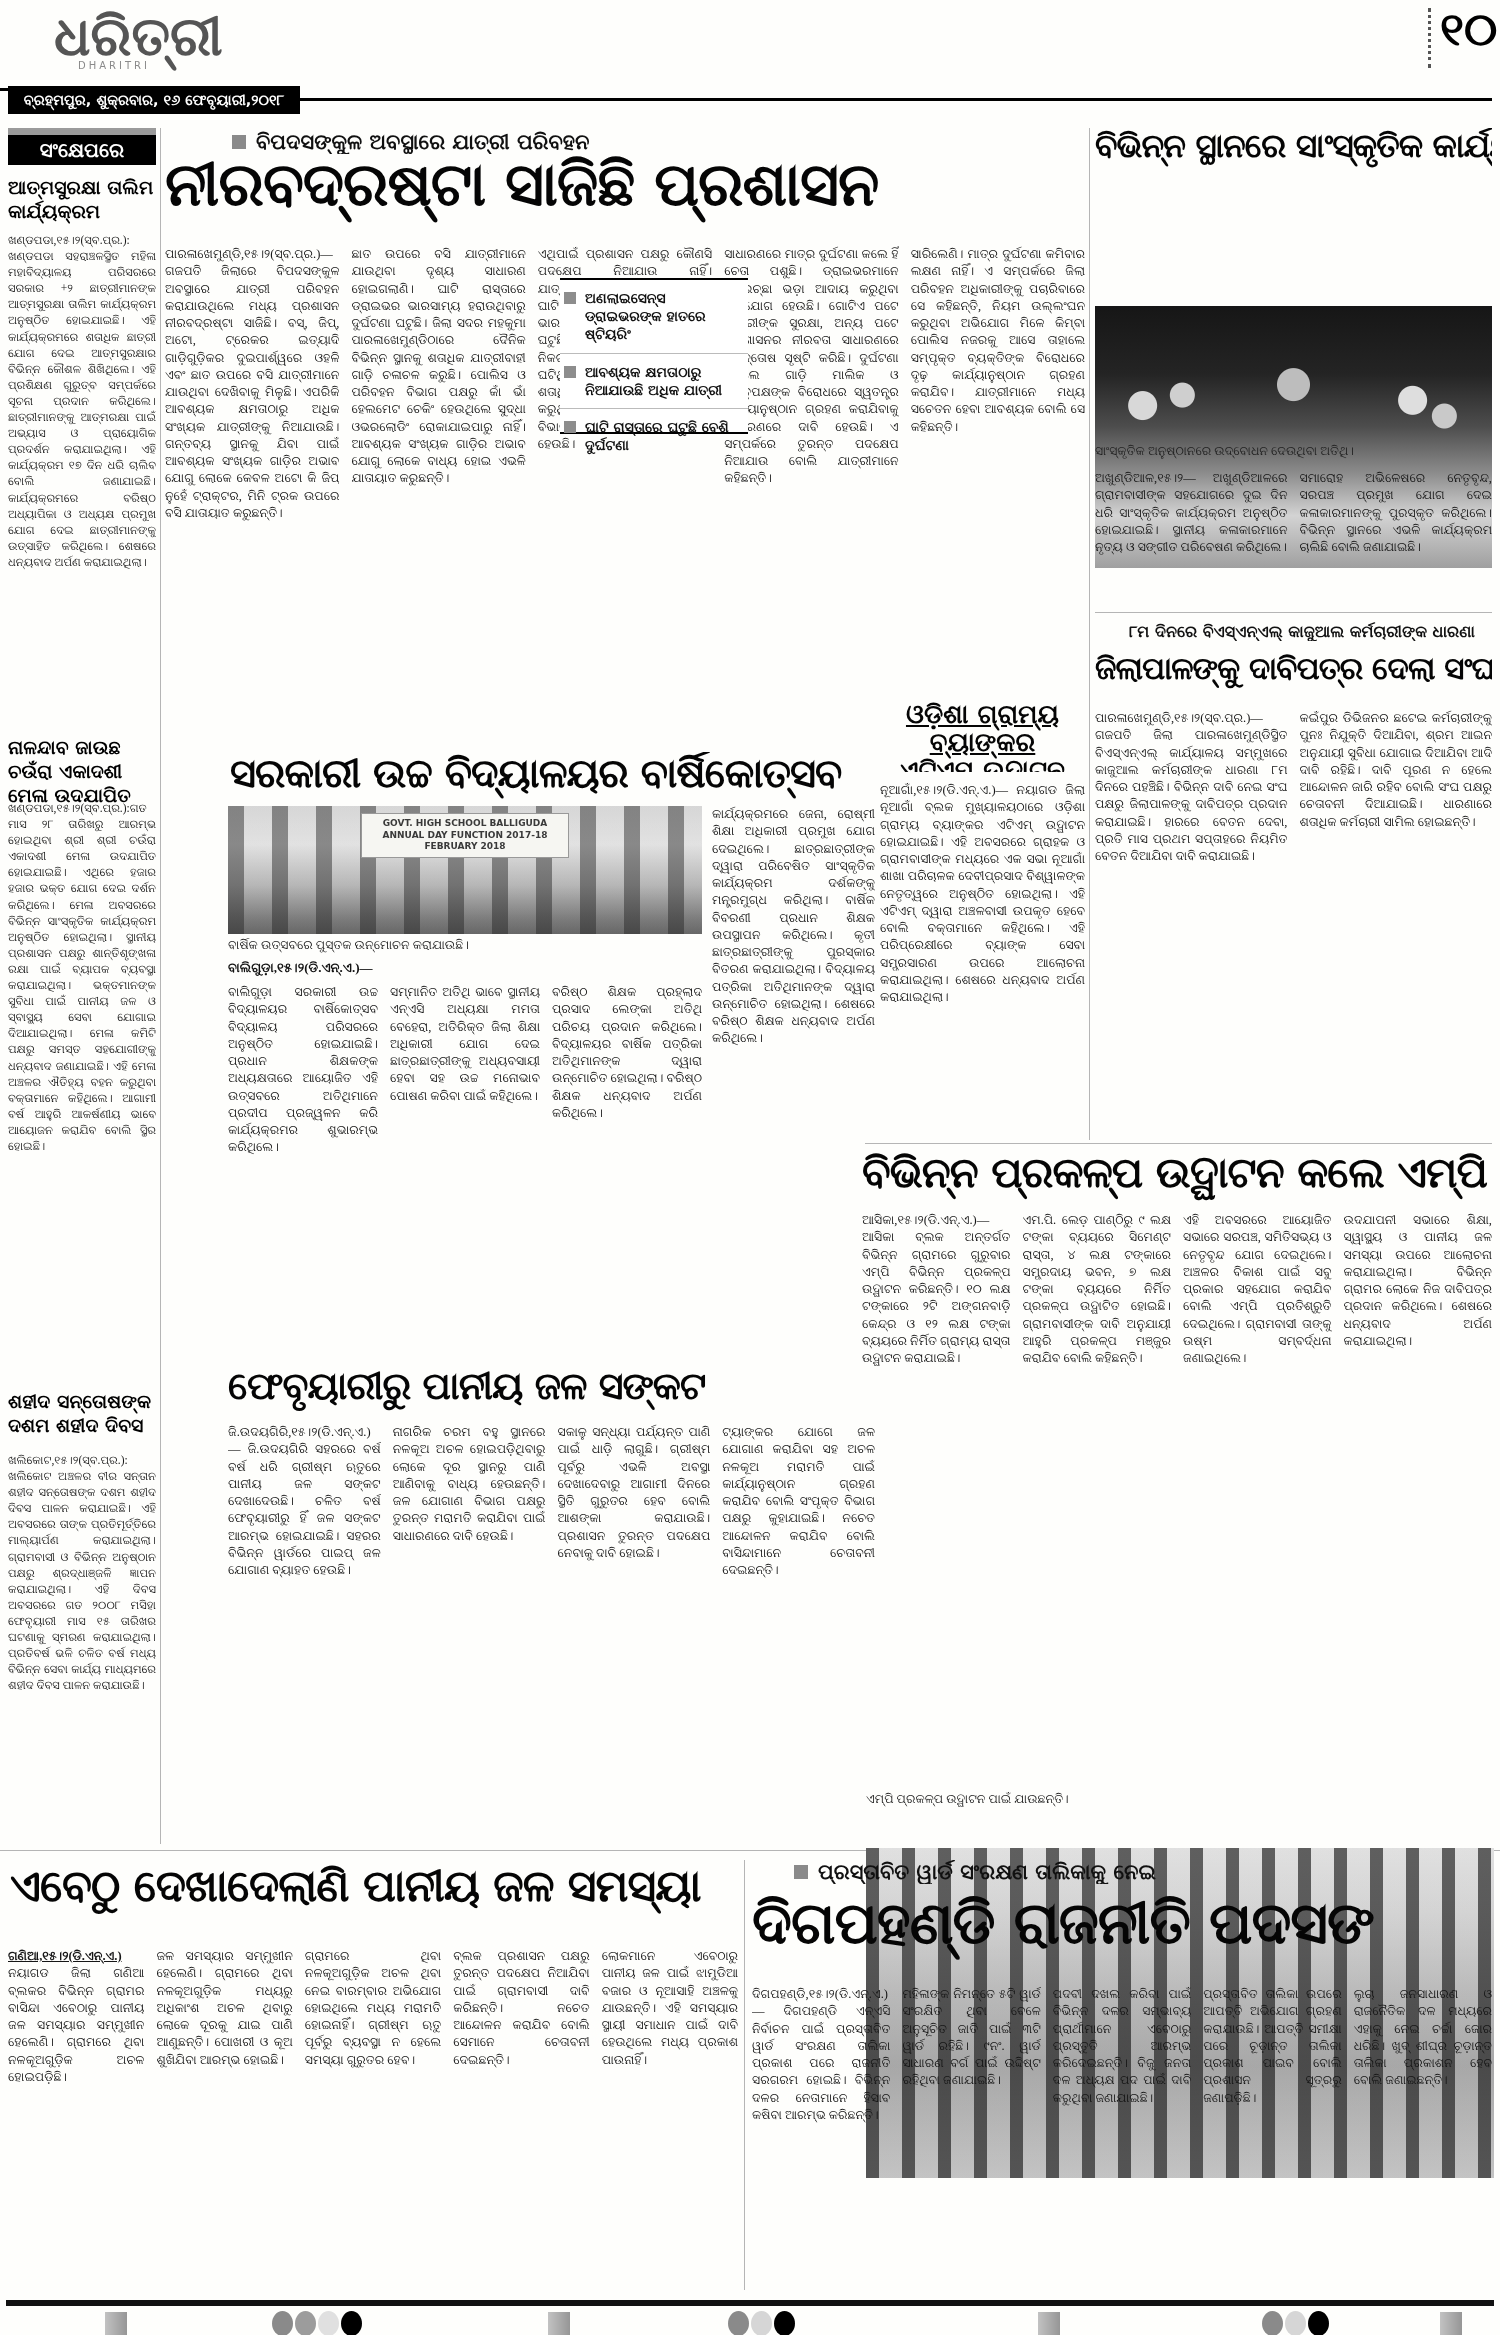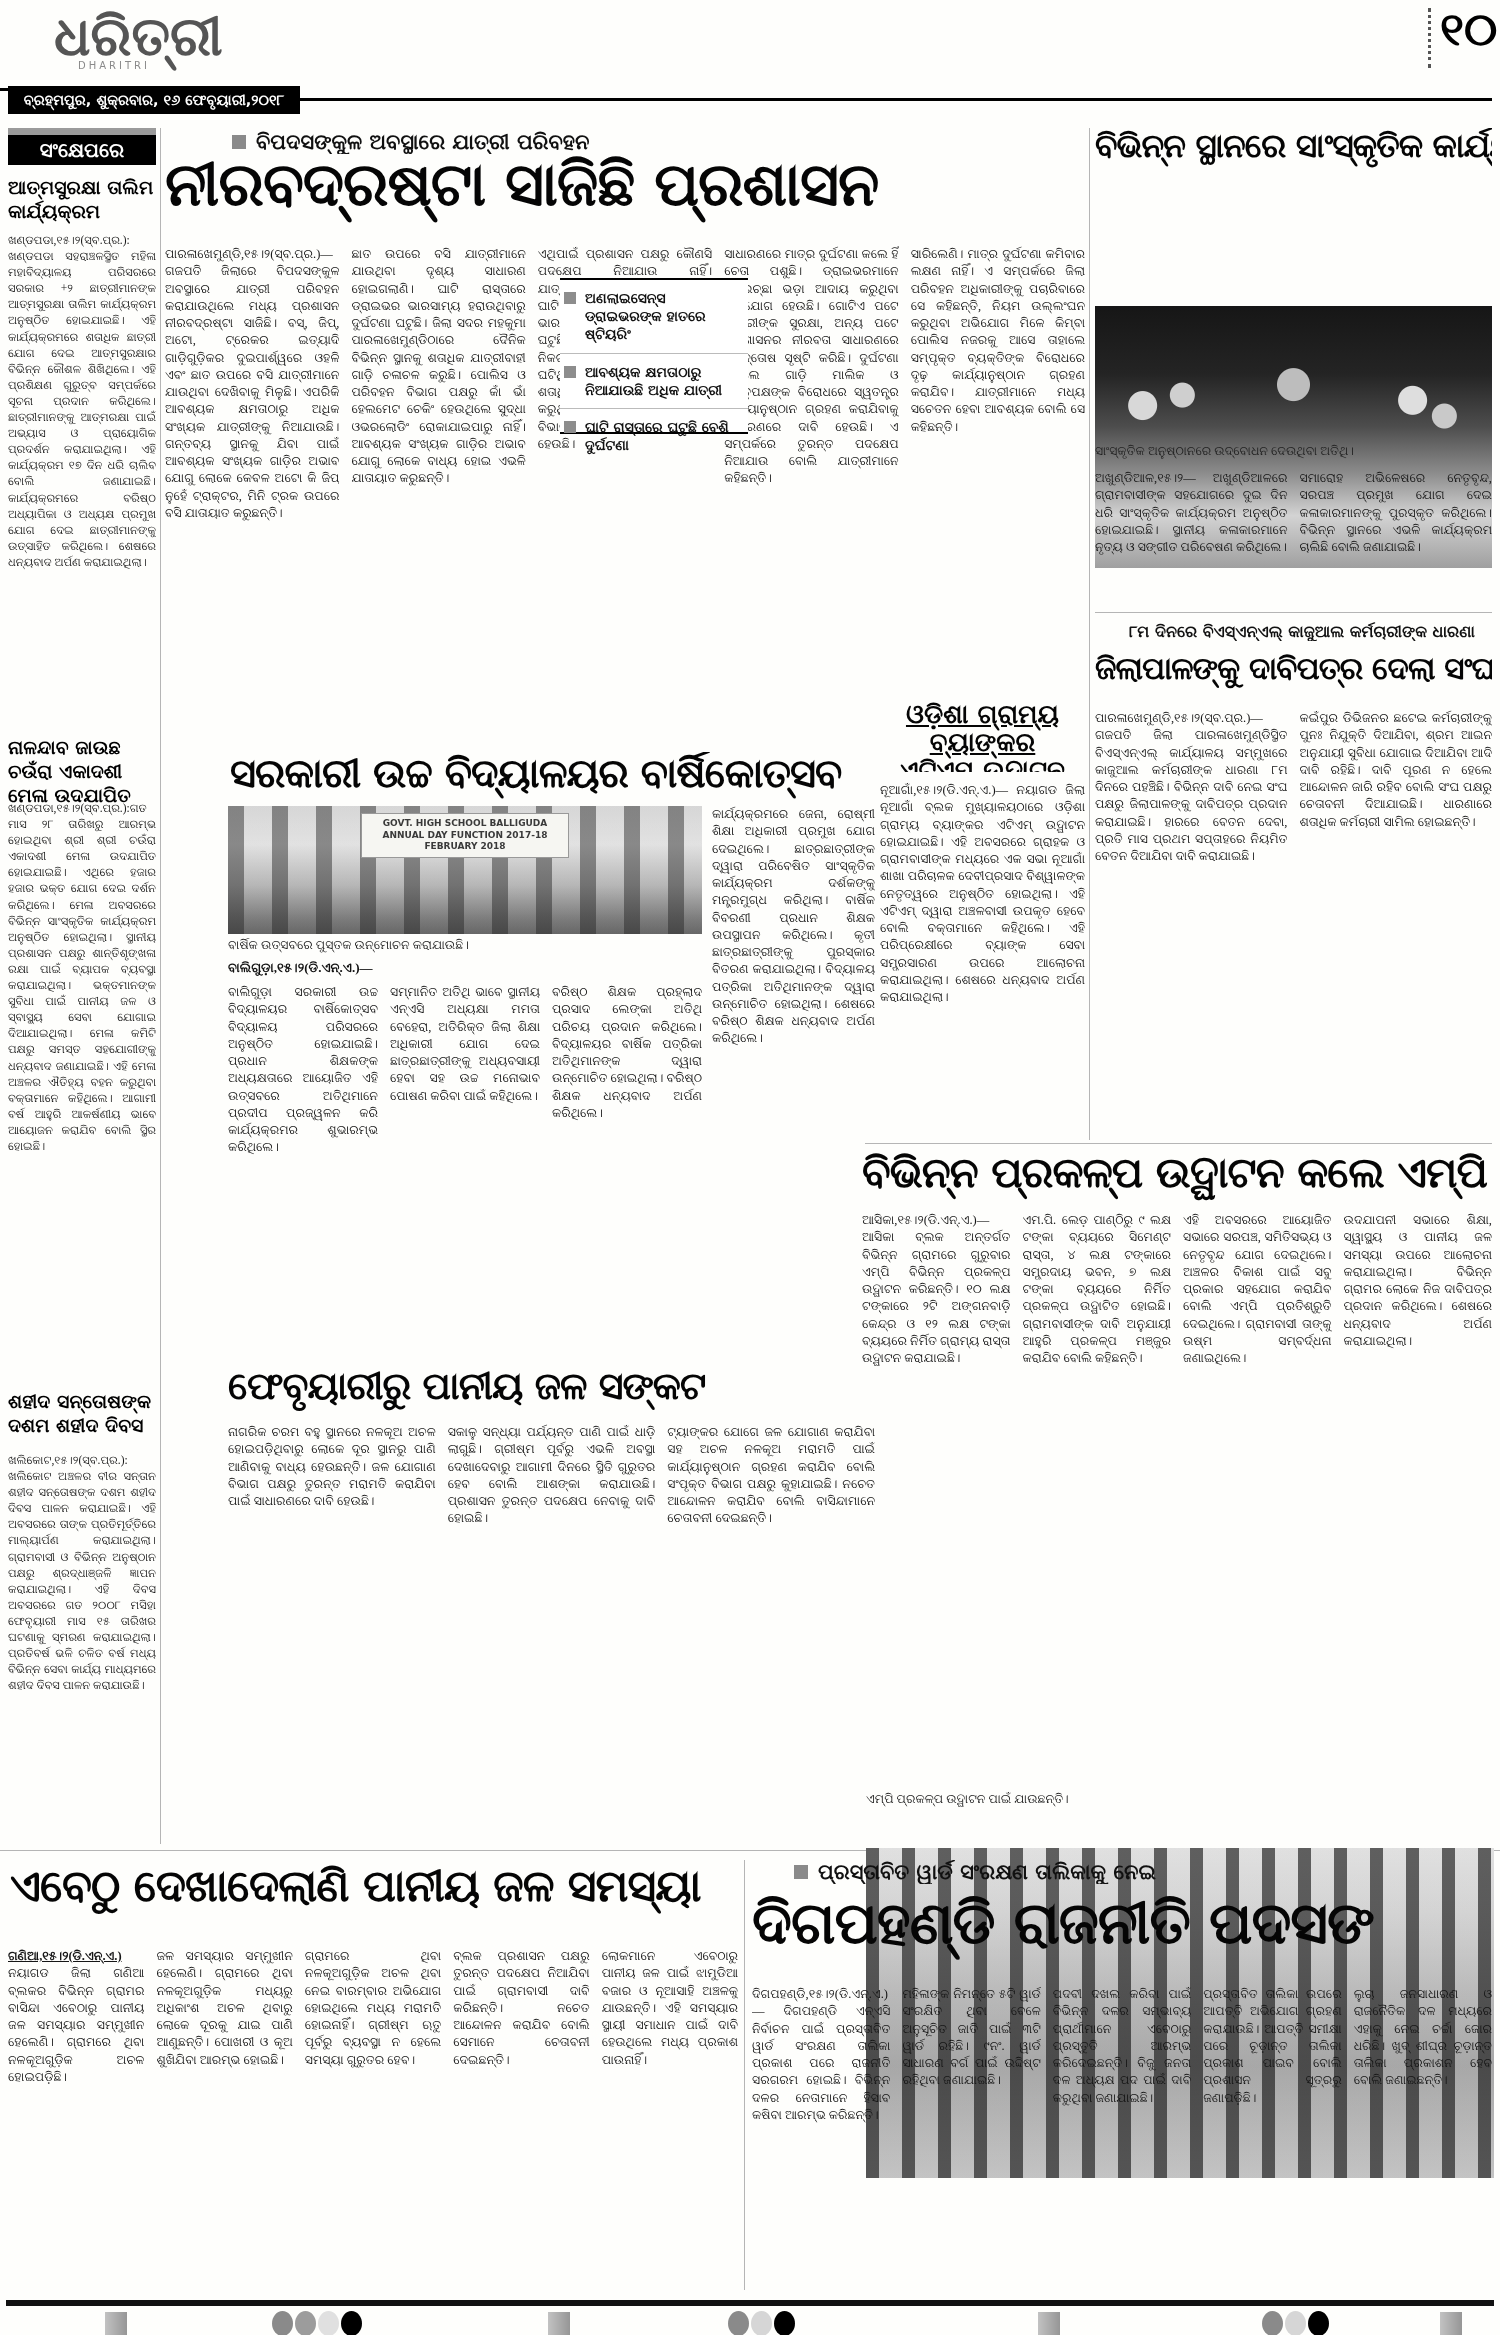--- a/index.html
+++ b/index.html
@@ -124,20 +124,21 @@
   <div class="abs caption" style="left:228px;top:938px;width:474px;">ବାର୍ଷିକ ଉତ୍ସବରେ ପୁସ୍ତକ ଉନ୍ମୋଚନ କରାଯାଉଛି।</div>
   <div class="abs dl" style="left:228px;top:960px;width:220px;font-size:13px;">ବାଲିଗୁଡ଼ା,୧୫।୨(ଡି.ଏନ୍.ଏ.)—</div>
   <div class="abs cols" style="left:228px;top:984px;width:474px;height:374px;">
     <div class="col">ବାଲିଗୁଡ଼ା ସରକାରୀ ଉଚ୍ଚ ବିଦ୍ୟାଳୟର ବାର୍ଷିକୋତ୍ସବ ବିଦ୍ୟାଳୟ ପରିସରରେ ଅନୁଷ୍ଠିତ ହୋଇଯାଇଛି। ପ୍ରଧାନ ଶିକ୍ଷକଙ୍କ ଅଧ୍ୟକ୍ଷତାରେ ଆୟୋଜିତ ଏହି ଉତ୍ସବରେ ଅତିଥିମାନେ ପ୍ରଦୀପ ପ୍ରଜ୍ୱଳନ କରି କାର୍ଯ୍ୟକ୍ରମର ଶୁଭାରମ୍ଭ କରିଥିଲେ।</div>
     <div class="col">ସମ୍ମାନିତ ଅତିଥି ଭାବେ ସ୍ଥାନୀୟ ଏନ୍‌ଏସି ଅଧ୍ୟକ୍ଷା ମମତା ବେହେରା, ଅତିରିକ୍ତ ଜିଲା ଶିକ୍ଷା ଅଧିକାରୀ ଯୋଗ ଦେଇ ଛାତ୍ରଛାତ୍ରୀଙ୍କୁ ଅଧ୍ୟବସାୟୀ ହେବା ସହ ଉଚ୍ଚ ମନୋଭାବ ପୋଷଣ କରିବା ପାଇଁ କହିଥିଲେ।</div>
     <div class="col">ବରିଷ୍ଠ ଶିକ୍ଷକ ପ୍ରହ୍ଲାଦ ପ୍ରସାଦ ଲେଙ୍କା ଅତିଥି ପରିଚୟ ପ୍ରଦାନ କରିଥିଲେ। ବିଦ୍ୟାଳୟର ବାର୍ଷିକ ପତ୍ରିକା ଅତିଥିମାନଙ୍କ ଦ୍ୱାରା ଉନ୍ମୋଚିତ ହୋଇଥିଲା। ବରିଷ୍ଠ ଶିକ୍ଷକ ଧନ୍ୟବାଦ ଅର୍ପଣ କରିଥିଲେ।</div>
   </div>
 
   <div class="abs hl" style="left:228px;top:1366px;width:505px;height:48px;font-size:38px;">ଫେବୃୟାରୀରୁ ପାନୀୟ ଜଳ ସଙ୍କଟ</div>
   <div class="abs cols" style="left:228px;top:1424px;width:647px;height:418px;">
+    <div class="col">ଜି.ଉଦୟଗିରି,୧୫।୨(ଡି.ଏନ୍.ଏ.)— ଜି.ଉଦୟଗିରି ସହରରେ ବର୍ଷ ବର୍ଷ ଧରି ଗ୍ରୀଷ୍ମ ଋତୁରେ ପାନୀୟ ଜଳ ସଙ୍କଟ ଦେଖାଦେଉଛି। ଚଳିତ ବର୍ଷ ଫେବୃୟାରୀରୁ ହିଁ ଜଳ ସଙ୍କଟ ଆରମ୍ଭ ହୋଇଯାଇଛି। ସହରର ବିଭିନ୍ନ ୱାର୍ଡରେ ପାଇପ୍ ଜଳ ଯୋଗାଣ ବ୍ୟାହତ ହେଉଛି।</div>
     <div class="col">ନାଗରିକ ଚରମ ବହୁ ସ୍ଥାନରେ ନଳକୂଅ ଅଚଳ ହୋଇପଡ଼ିଥିବାରୁ ଲୋକେ ଦୂର ସ୍ଥାନରୁ ପାଣି ଆଣିବାକୁ ବାଧ୍ୟ ହେଉଛନ୍ତି। ଜଳ ଯୋଗାଣ ବିଭାଗ ପକ୍ଷରୁ ତୁରନ୍ତ ମରାମତି କରାଯିବା ପାଇଁ ସାଧାରଣରେ ଦାବି ହେଉଛି।</div>
     <div class="col">ସକାଳୁ ସନ୍ଧ୍ୟା ପର୍ଯ୍ୟନ୍ତ ପାଣି ପାଇଁ ଧାଡ଼ି ଲାଗୁଛି। ଗ୍ରୀଷ୍ମ ପୂର୍ବରୁ ଏଭଳି ଅବସ୍ଥା ଦେଖାଦେବାରୁ ଆଗାମୀ ଦିନରେ ସ୍ଥିତି ଗୁରୁତର ହେବ ବୋଲି ଆଶଙ୍କା କରାଯାଉଛି। ପ୍ରଶାସନ ତୁରନ୍ତ ପଦକ୍ଷେପ ନେବାକୁ ଦାବି ହୋଇଛି।</div>
     <div class="col">ଟ୍ୟାଙ୍କର ଯୋଗେ ଜଳ ଯୋଗାଣ କରାଯିବା ସହ ଅଚଳ ନଳକୂଅ ମରାମତି ପାଇଁ କାର୍ଯ୍ୟାନୁଷ୍ଠାନ ଗ୍ରହଣ କରାଯିବ ବୋଲି ସଂପୃକ୍ତ ବିଭାଗ ପକ୍ଷରୁ କୁହାଯାଇଛି। ନଚେତ ଆନ୍ଦୋଳନ କରାଯିବ ବୋଲି ବାସିନ୍ଦାମାନେ ଚେତାବନୀ ଦେଇଛନ୍ତି।</div>
   </div>
 
   <div class="abs hl" style="left:1095px;top:128px;width:397px;height:44px;font-size:33px;">ବିଭିନ୍ନ ସ୍ଥାନରେ ସାଂସ୍କୃତିକ କାର୍ଯ୍ୟକ୍ରମ</div>
   <div class="abs photo ph-cultural" style="left:1095px;top:178px;width:397px;height:262px;"></div>
   <div class="abs caption" style="left:1095px;top:444px;width:397px;">ସାଂସ୍କୃତିକ ଅନୁଷ୍ଠାନରେ ଉଦ୍‌ବୋଧନ ଦେଉଥିବା ଅତିଥି।</div>
   <div class="abs cols" style="left:1095px;top:470px;width:397px;height:132px;">
     <div class="col">ଅଖୁଣ୍ଡିଆଳ,୧୫।୨— ଅଖୁଣ୍ଡିଆଳରେ ଗ୍ରାମବାସୀଙ୍କ ସହଯୋଗରେ ଦୁଇ ଦିନ ଧରି ସାଂସ୍କୃତିକ କାର୍ଯ୍ୟକ୍ରମ ଅନୁଷ୍ଠିତ ହୋଇଯାଇଛି। ସ୍ଥାନୀୟ କଳାକାରମାନେ ନୃତ୍ୟ ଓ ସଙ୍ଗୀତ ପରିବେଷଣ କରିଥିଲେ।</div>

